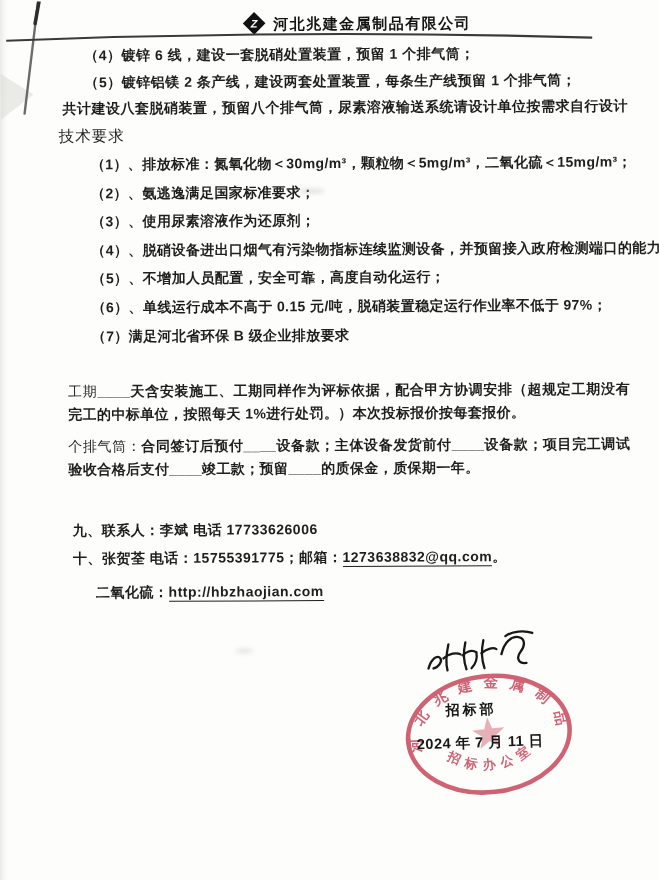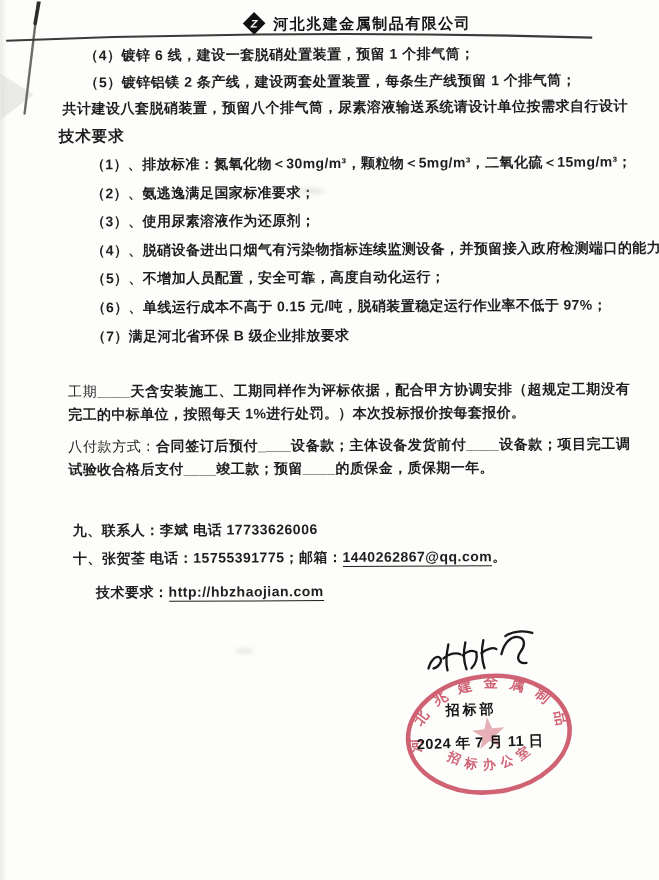--- a/index.html
+++ b/index.html
@@ -27,21 +27,21 @@
   .company{
     position:absolute;left:273px;top:15px;
     font-size:15px;font-weight:700;letter-spacing:1.5px;color:#141414;
   }
   .rule{position:absolute;left:4px;top:26px;}
   
   .tline{position:absolute;font-size:14px;font-weight:600;letter-spacing:.5px;white-space:nowrap;}
   .p4{left:84px;top:46px;}
   .p5{left:84px;top:73px;}
   .psum{left:62px;top:99px;}
-  .thead{left:58px;top:125px;font-size:15.5px;font-weight:700;letter-spacing:1px;}
+  .thead{left:58px;top:125px;font-size:15.5px;font-weight:400;letter-spacing:1px;}
   .techlist{
     position:absolute;left:90px;top:155px;margin:0;padding:0;list-style:none;
     font-size:14px;font-weight:600;letter-spacing:.4px;
   }
   .techlist li{height:28.6px;white-space:nowrap;}
   .para{
     position:absolute;width:562px;font-size:14px;line-height:23px;
     font-weight:600;letter-spacing:.4px;text-align:justify;margin:0;
   }
   .pdur{left:66px;top:379px;}
@@ -98,25 +98,25 @@
       <li>（2）、氨逃逸满足国家标准要求；</li>
       <li>（3）、使用尿素溶液作为还原剂；</li>
       <li>（4）、脱硝设备进出口烟气有污染物指标连续监测设备，并预留接入政府检测端口的能力；</li>
       <li>（5）、不增加人员配置，安全可靠，高度自动化运行；</li>
       <li>（6）、单线运行成本不高于 0.15 元/吨，脱硝装置稳定运行作业率不低于 97%；</li>
       <li>（7）满足河北省环保 B 级企业排放要求</li>
     </ol>
 
     <p class="para pdur"><b>工期</b><span>____天含安装施工、工期同样作为评标依据，配合甲方协调安排（超规定工期没有完工的中标单位，按照每天 1%进行处罚。）本次投标报价按每套报价。</span></p>
 
-    <p class="para ppay"><b>八付款方式：</b><span>合同签订后预付____设备款；主体设备发货前付____设备款；项目完工调试验收合格后支付____竣工款；预留____的质保金，质保期一年。</span></p>
+    <p class="para ppay"><b>个排气筒：</b><span>合同签订后预付____设备款；主体设备发货前付____设备款；项目完工调试验收合格后支付____竣工款；预留____的质保金，质保期一年。</span></p>
 
     <div class="tline c1">九、联系人：李斌 电话 17733626006</div>
-    <div class="tline c2"><span>十、张贺荃 电话：15755391775；邮箱：</span><span class="ulink">1440262867@qq.com</span><span>。</span></div>
-    <div class="tline c3"><span>技术要求：</span><span class="ulink">http://hbzhaojian.com</span></div>
+    <div class="tline c2"><span>十、张贺荃 电话：15755391775；邮箱：</span><span class="ulink">1273638832@qq.com</span><span>。</span></div>
+    <div class="tline c3"><span>二氧化硫：</span><span class="ulink">http://hbzhaojian.com</span></div>
 
     <div class="smudge sm1"></div>
     <div class="smudge sm2"></div>
 
     <svg class="sig" width="115" height="55" viewBox="0 0 115 55">
       <g stroke="#181818" stroke-width="2.3" fill="none" stroke-linecap="round" stroke-linejoin="round">
         <path d="M7,41 C10,31 16,27 19,31 C21,34 17,40 12,41"></path>
         <path d="M27,17 C25,26 24,35 26,43"></path>
         <path d="M22,31 C28,26 35,25 39,27"></path>
         <path d="M44,15 C42,24 42,34 45,42"></path>

